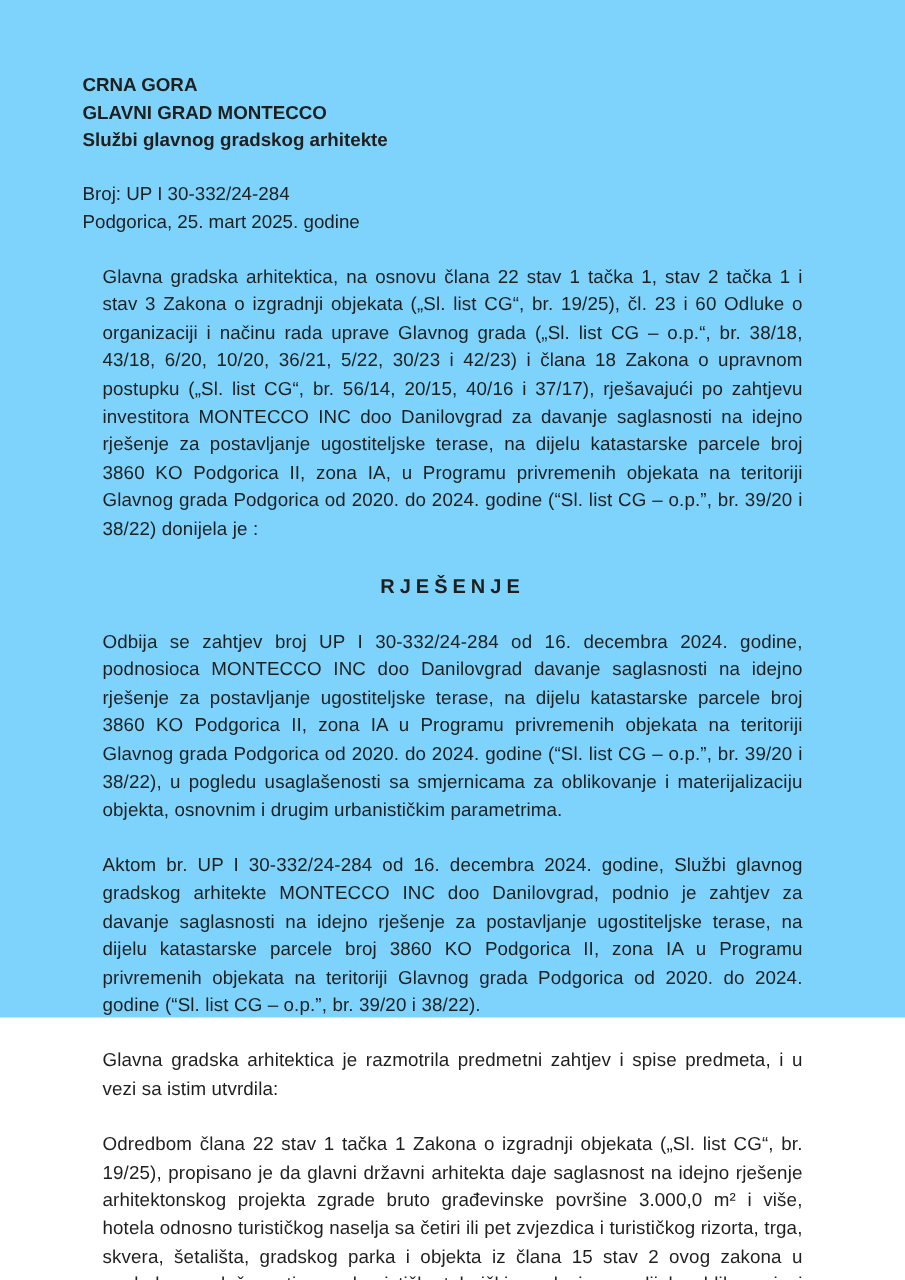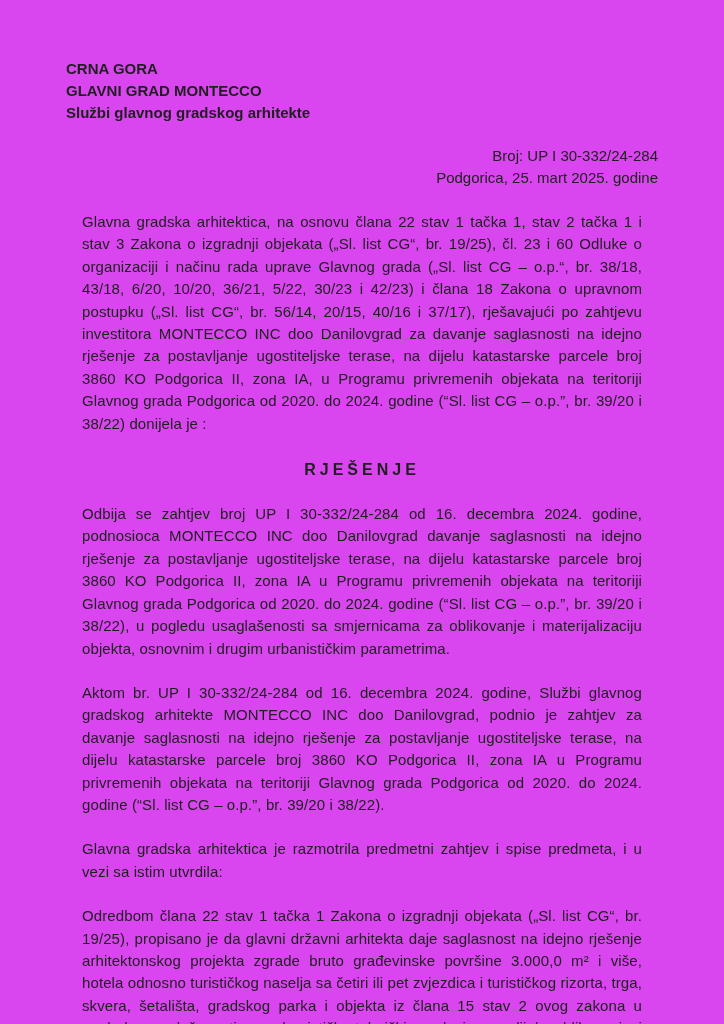--- a/index.html
+++ b/index.html
@@ -10,36 +10,35 @@
   body {
     width: 724px;
     height: 1024px;
     overflow: hidden;
     font-family: "Liberation Sans", "DejaVu Sans", sans-serif;
     color: #1f1f1f;
   }
   .page {
     box-sizing: border-box;
     width: 724px;
-    height: 1024px;
+    height: 814px;
     padding: 58px 66px 20px 66px;
-    background: #d946ef;
+    background: #7dd3fc;
   }
   .doc-header div {
     font-weight: bold;
     font-size: 15px;
     line-height: 22px;
   }
   .doc-ref {
     margin-top: 21px;
   }
   .doc-ref div {
     font-size: 15px;
     line-height: 22px;
-    text-align: right;
   }
   .para {
     margin: 16px;
     margin-top: 22px;
     font-size: 15px;
     line-height: 22.4px;
     text-align: justify;
     letter-spacing: 0.1px;
   }
   .heading {

